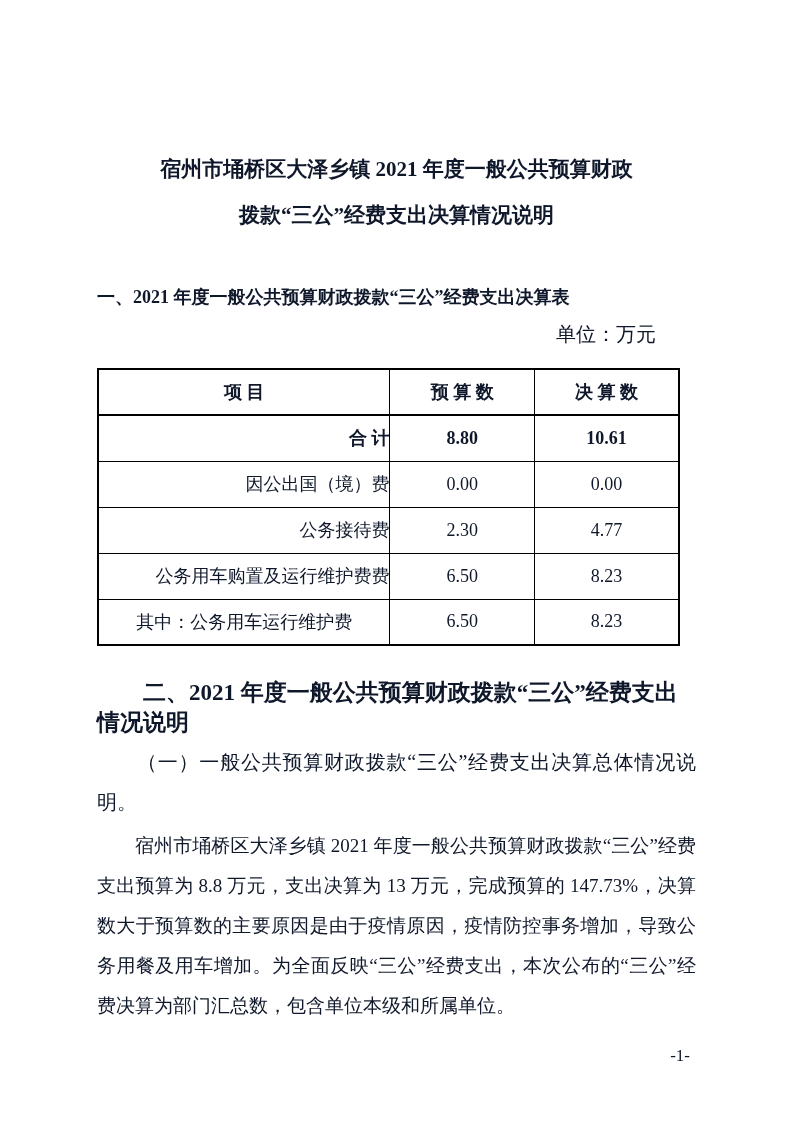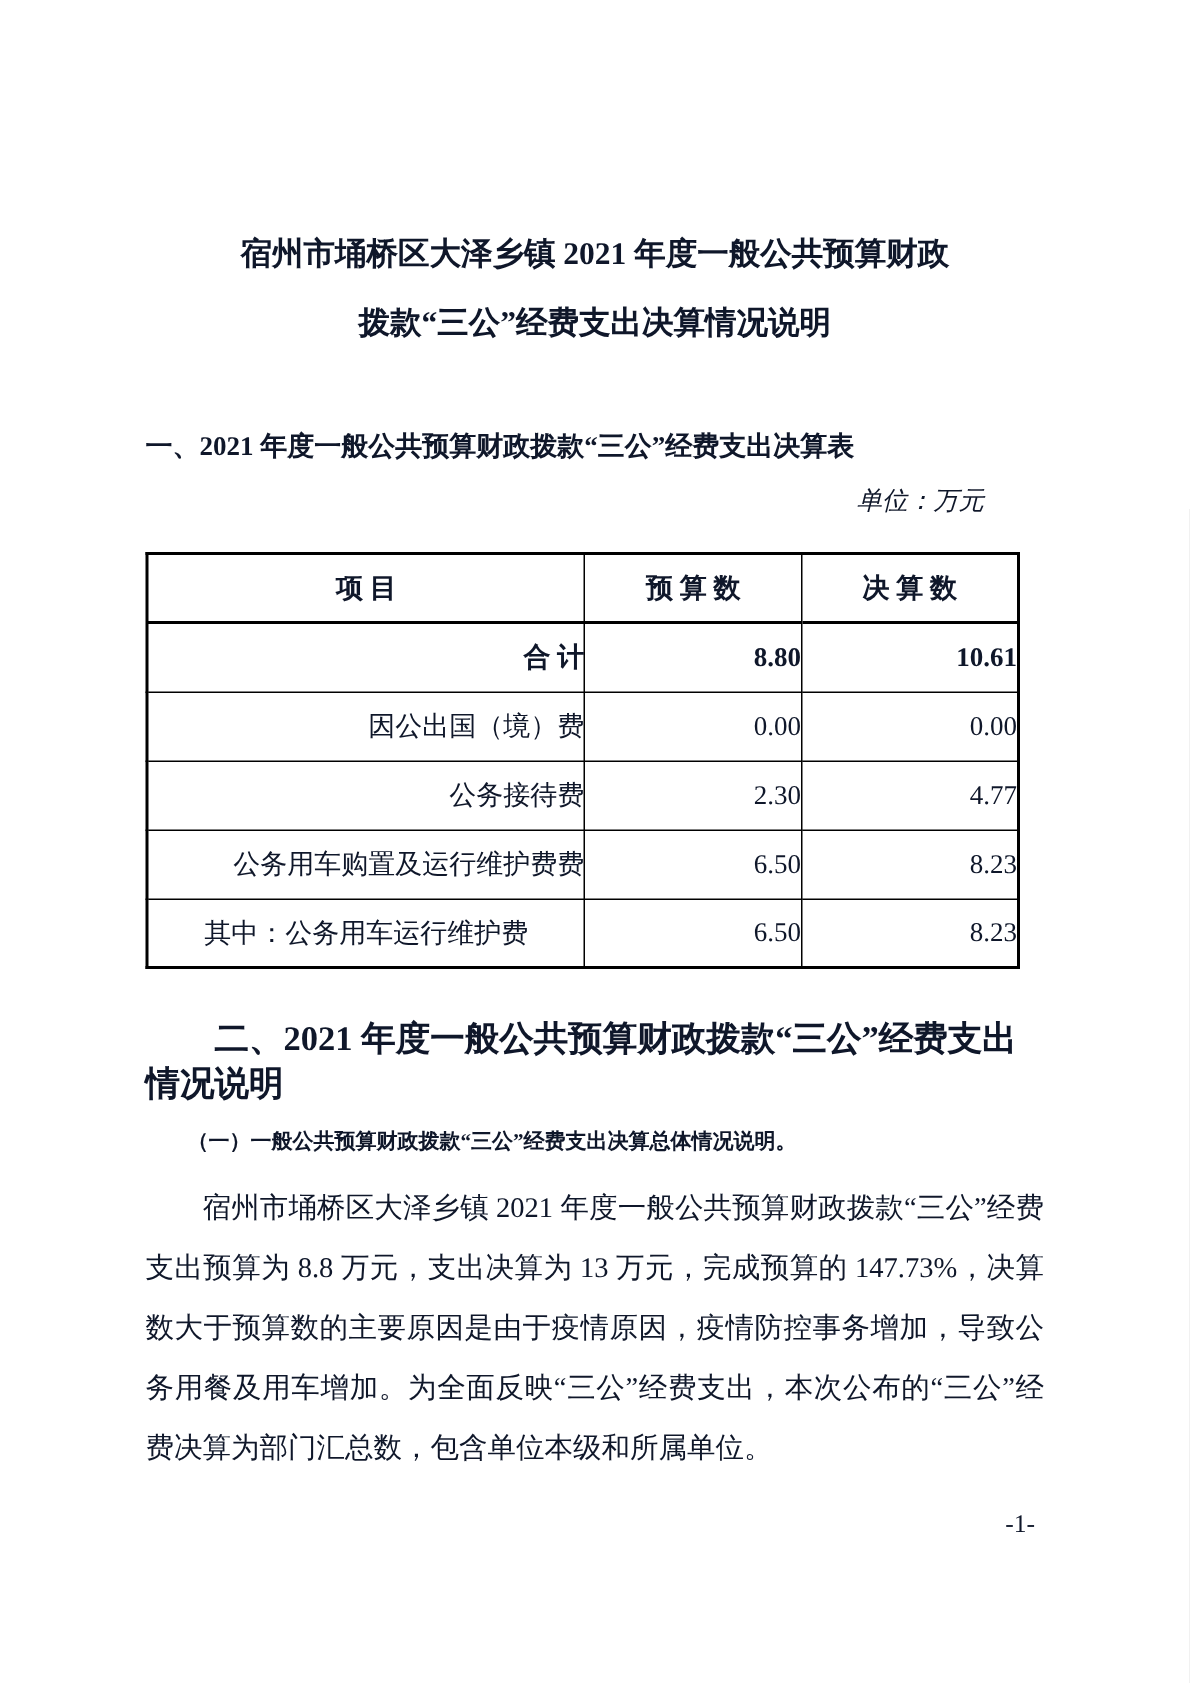--- a/index.html
+++ b/index.html
@@ -23,59 +23,58 @@
   }
   .section-heading {
     text-align: left;
     font-size: 18px;
     font-weight: bold;
     margin-top: 46px;
     line-height: 26px;
   }
   .unit-label {
     text-align: right;
-    font-size: 17px;
+    font-size: 20px;
     margin-top: 12px;
     padding-right: 40px;
     line-height: 24px;
-    font-style: italic;
   }
   table.expenses {
     border-collapse: collapse;
     margin-top: 22px;
     width: 583px;
     border: 2px solid #000;
   }
   table.expenses th, table.expenses td {
     border: 1px solid #000;
     height: 46px;
     font-size: 18px;
     padding: 0;
     vertical-align: middle;
   }
   table.expenses th {
     text-align: center;
     font-weight: bold;
     border-bottom: 2px solid #000;
   }
   .col-item { width: 293px; text-align: right; padding-left: 12px; }
-  .col-num  { width: 145px; text-align: right; padding-left: 24px; }
+  .col-num  { width: 145px; text-align: center; padding-left: 24px; }
   th.col-item, th.col-num { padding-left: 0; text-align: center; }
   tr.row-total td { font-weight: bold; }
   tr.row-sub td.col-item { text-align: center; padding-left: 0; }
   .h2-heading {
     font-size: 23px;
     font-weight: bold;
     margin-top: 32px;
     line-height: 30px;
     text-indent: 2em;
   }
   .subsection-heading {
-    font-size: 14px;
-    font-weight: bold;
+    font-size: 20px;
+    font-weight: normal;
     line-height: 40px;
     text-indent: 2em;
     text-align: justify;
     margin-top: 4px;
   }
   .body-paragraph {
     font-size: 19px;
     line-height: 40px;
     text-indent: 2em;
     text-align: justify;

